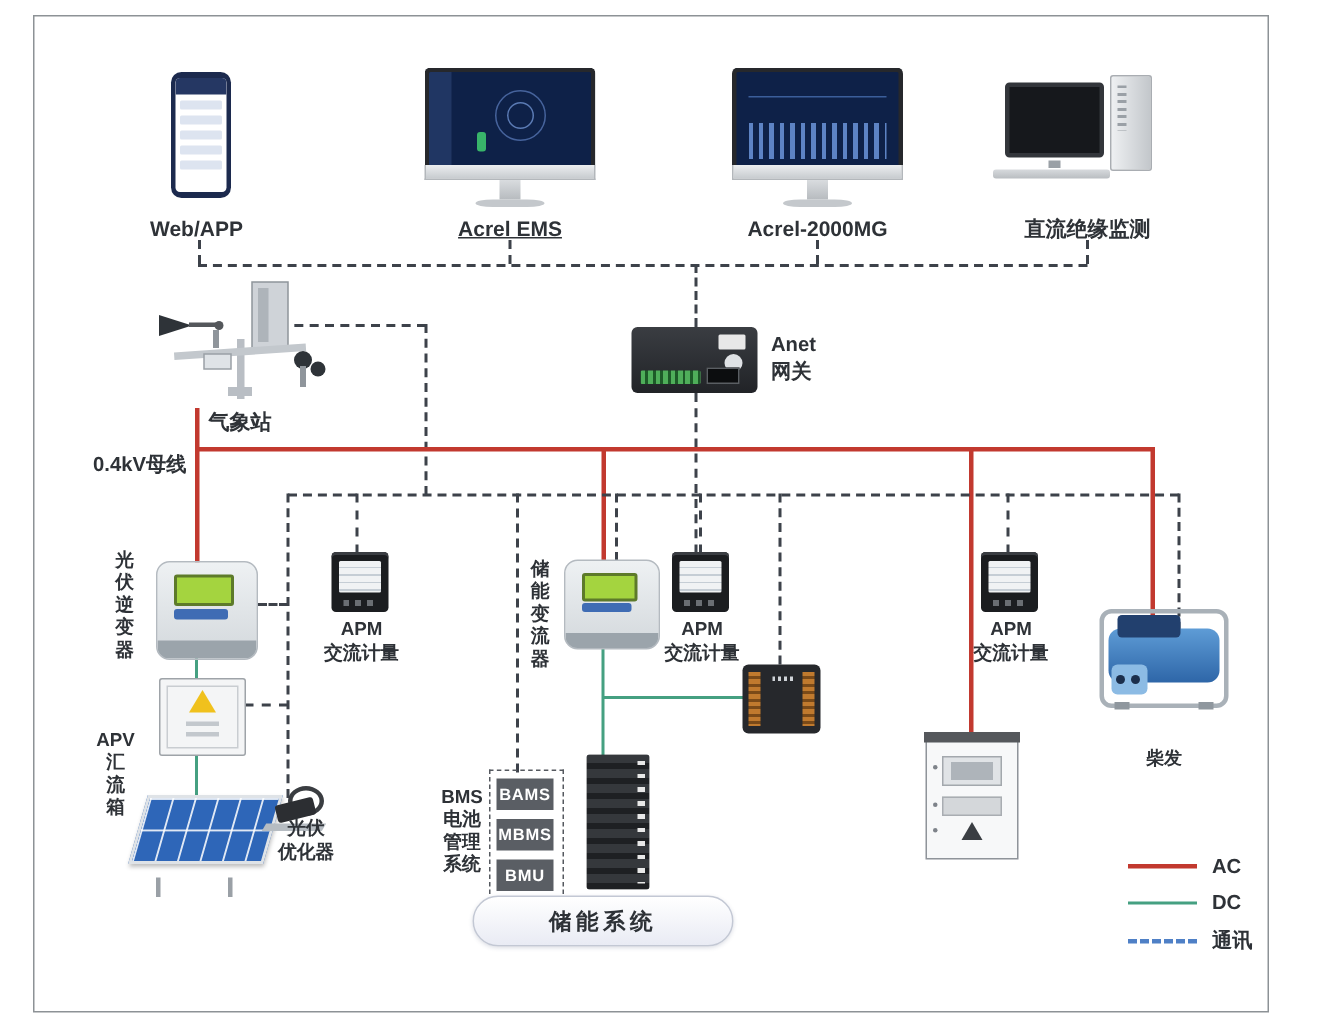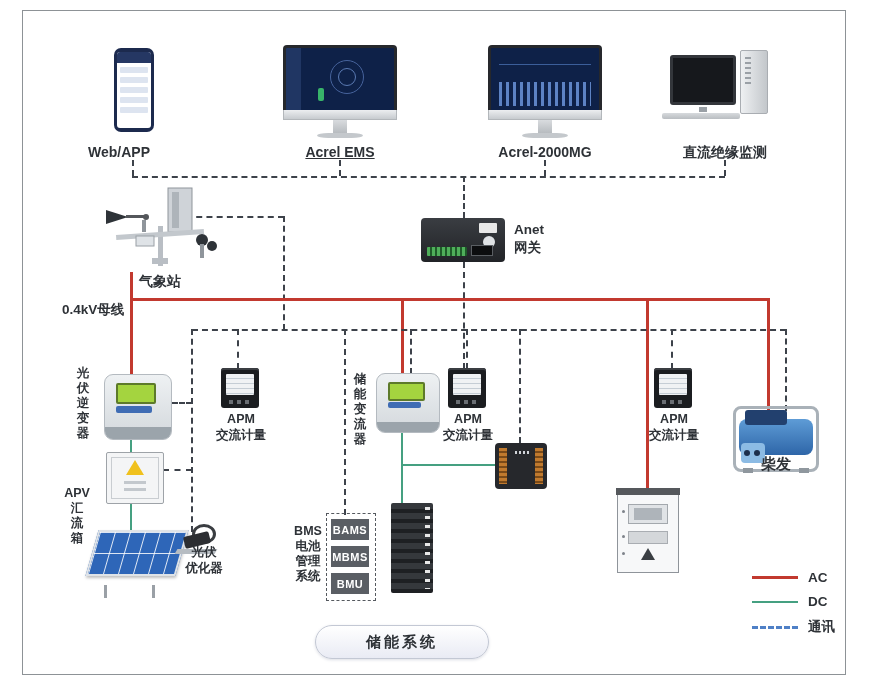--- a/index.html
+++ b/index.html
@@ -184,21 +184,21 @@
   <div class="phone" style="left:114px;top:48px;">
     <div class="phone-screen">
       <div class="phone-header"></div>
       <div class="phone-row"></div>
       <div class="phone-row"></div>
       <div class="phone-row"></div>
       <div class="phone-row"></div>
       <div class="phone-row"></div>
     </div>
   </div>
-  <div class="lbl" style="left:79px;top:143px;width:80px;">Web/APP</div>
+  <div class="lbl" style="left:91px;top:143px;width:80px;">Web/APP</div>
 
   <div class="imac" style="left:283px;top:45px;">
     <div class="imac-screen">
       <div class="scr-sidebar"></div>
       <div class="scr-ring"></div>
       <div class="scr-ring2"></div>
       <div class="scr-pill"></div>
     </div>
     <div class="imac-chin"></div>
     <div class="imac-stand"></div>
@@ -331,21 +331,21 @@
 系统</div>
   <div class="bms-box" style="left:326px;top:513px;width:48px;height:86px;"></div>
   <div class="bms-unit" style="left:331px;top:519px;">BAMS</div>
   <div class="bms-unit" style="left:331px;top:546px;">MBMS</div>
   <div class="bms-unit" style="left:331px;top:573px;">BMU</div>
 
   <div class="rack" style="left:391px;top:503px;width:42px;height:90px;">
     <div class="rack-dots"></div>
   </div>
 
-  <div class="pill" style="left:315px;top:597px;width:172px;height:32px;margin-top:28px;">储能系统</div>
+  <div class="pill" style="left:315px;top:597px;width:172px;height:32px;">储能系统</div>
 
   <div class="apm" style="left:654px;top:368px;width:38px;height:40px;">
     <div class="apm-screen"></div>
     <div class="apm-btns"></div>
   </div>
   <div class="lbl lbl-s" style="left:639px;top:411px;width:70px;">APM
 交流计量</div>
 
   <div class="cab" style="left:617px;top:489px;width:60px;height:82px;">
     <div class="cab-top"></div>
@@ -363,21 +363,21 @@
     <div class="gen-frame"></div>
     <div class="gen-body"></div>
     <div class="gen-engine"></div>
     <div class="gen-face">
       <div class="gen-dot" style="left:3px;"></div>
       <div class="gen-dot" style="left:13px;"></div>
     </div>
     <div class="gen-foot" style="left:10px;"></div>
     <div class="gen-foot" style="right:10px;"></div>
   </div>
-  <div class="lbl" style="left:746px;top:454px;width:60px;font-size:15px;">柴发</div>
+  <div class="lbl" style="left:746px;top:498px;width:60px;font-size:12px;">柴发</div>
 
   <div class="legend-row" style="left:752px;top:570px;">
     <div class="sw sw-ac"></div>
     <div class="legend-txt">AC</div>
   </div>
   <div class="legend-row" style="left:752px;top:594px;">
     <div class="sw sw-dc"></div>
     <div class="legend-txt">DC</div>
   </div>
   <div class="legend-row" style="left:752px;top:618px;">

